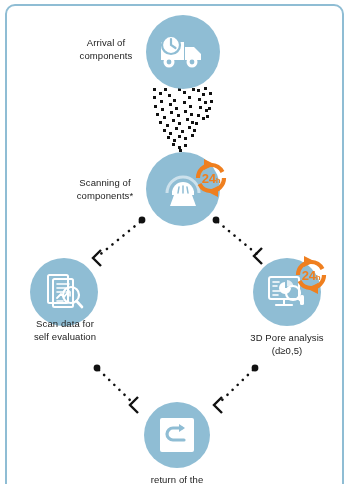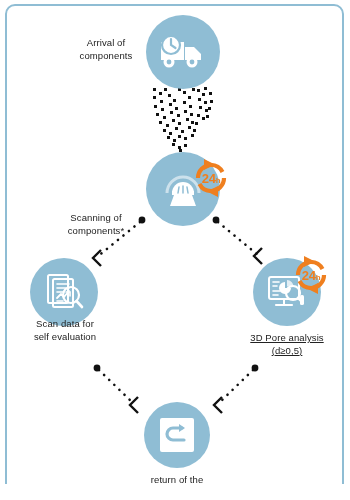--- a/index.html
+++ b/index.html
@@ -224,21 +224,21 @@
         <path d="M36 23 A13 13 0 0 1 23 36 A13 13 0 0 1 11.5 29" fill="none" stroke="#ef7f1f" stroke-width="4.2" stroke-linecap="butt"></path>
         <path d="M16 4 L27 9.5 L16 15 Z" fill="#ef7f1f"></path>
         <path d="M30 42 L19 36.5 L30 31 Z" fill="#ef7f1f"></path>
       </svg>
       <div class="btxt">
         <span>24</span>
           <sub>h</sub>
       </div>
     </div>
 
-    <div class="label" style="left:54px; top:176px; width:84px;margin-top:35px;">Scanning of
+    <div class="label" style="left:63px; top:176px; width:84px;">Scanning of
 components*</div>
   </div>
 
   <div class="node">
     <div class="circle" style="left:30px; top:258px; width:68px; height:68px;">
       <svg width="44" height="44" viewBox="0 0 44 44">
         <rect x="6" y="5" width="20" height="28" rx="1.5" fill="none" stroke="#ffffff" stroke-width="2"></rect>
         <rect x="11" y="9" width="20" height="28" rx="1.5" fill="none" stroke="#ffffff" stroke-width="2"></rect>
         <g stroke="#ffffff" stroke-width="1.6" stroke-linecap="round">
           <line x1="15" y1="14" x2="27" y2="14"></line>
@@ -282,21 +282,21 @@
         <path d="M36 23 A13 13 0 0 1 23 36 A13 13 0 0 1 11.5 29" fill="none" stroke="#ef7f1f" stroke-width="4.2"></path>
         <path d="M16 4 L27 9.5 L16 15 Z" fill="#ef7f1f"></path>
         <path d="M30 42 L19 36.5 L30 31 Z" fill="#ef7f1f"></path>
       </svg>
       <div class="btxt">
         <span>24</span>
           <sub>h</sub>
       </div>
     </div>
 
-    <div class="label" style="left:234px; top:331px; width:106px;text-decoration:underline;">3D Pore analysis
+    <div class="label" style="left:234px; top:331px; width:106px;">3D Pore analysis
 (d≥0,5)</div>
   </div>
 
   <div class="node">
     <div class="circle" style="left:144px; top:402px; width:66px; height:66px;">
       <svg width="38" height="38" viewBox="0 0 38 38">
         <rect x="2" y="2" width="34" height="34" rx="2" fill="#ffffff"></rect>
         <path d="M24 12 H15 a6 6 0 0 0 0 12 h11" fill="none" stroke="#8fbdd4" stroke-width="3.2" stroke-linecap="round" stroke-linejoin="round"></path>
         <path d="M21 8 L27 12 L21 16 Z" fill="#8fbdd4"></path>
       </svg>

